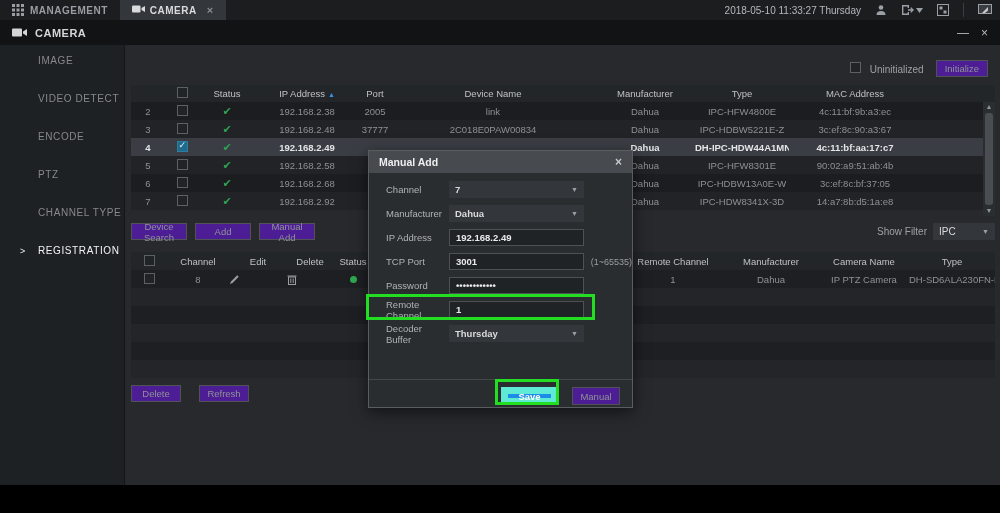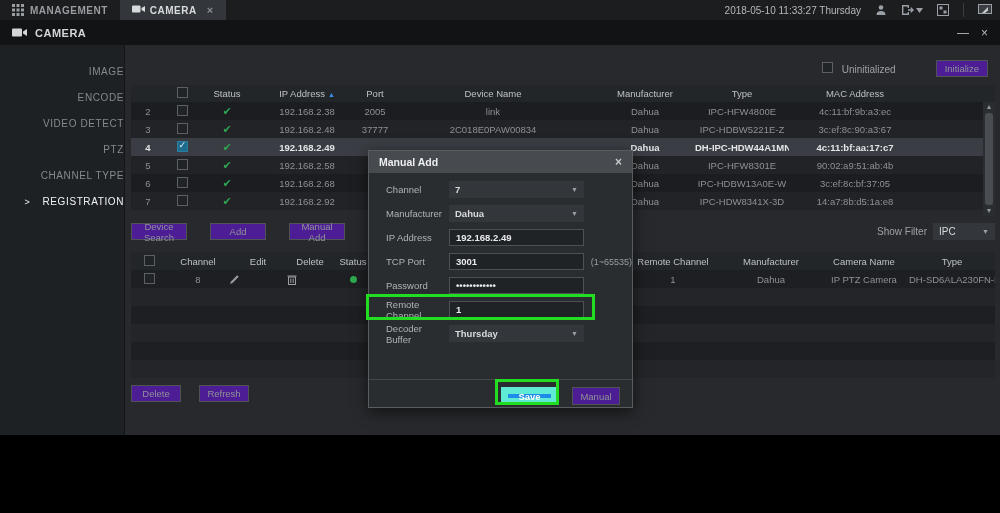--- a/index.html
+++ b/index.html
@@ -1,18 +1,18 @@
 <!DOCTYPE html>
 <html><head>
 <meta charset="utf-8">
 <style>
   * { margin:0; padding:0; box-sizing:border-box; }
   html,body { background:#000; }
   body { font-family:"Liberation Sans","DejaVu Sans",sans-serif; }
-  #app { position:relative; width:1000px; height:435px; background:#26282b; overflow:hidden; color:#9b9ea1; font-size:10px; }
+  #app { position:relative; width:1000px; height:485px; background:#26282b; overflow:hidden; color:#9b9ea1; font-size:10px; }
 
   
   #topbar { position:absolute; left:0; top:0; width:1000px; height:20px; background:#1b1d1f; display:flex; align-items:stretch; }
   .tb-tab { display:flex; align-items:center; gap:6px; padding:0 12px; color:#9a9da1; font-weight:bold; font-size:10px; letter-spacing:.5px; }
   .tb-tab.active { background:#33373b; color:#d8dadc; }
   .tb-icon { width:12px; height:12px; display:inline-block; }
   .tb-right { margin-left:auto; display:flex; align-items:center; gap:14px; padding-right:10px; }
   .tb-date { color:#b5b8bb; font-size:10px; }
   .tb-divider { width:1px; height:14px; background:#3a3d41; }
   .tab-close { color:#8a8d90; font-size:11px; margin-left:4px; }
@@ -21,27 +21,27 @@
   #winbar { position:absolute; left:0; top:20px; width:1000px; height:25px; background:#111315; display:flex; align-items:center; padding:0 12px; }
   #winbar .title { color:#d3d5d7; font-size:11px; font-weight:bold; letter-spacing:.5px; margin-left:8px; }
   .win-ctrls { margin-left:auto; display:flex; gap:12px; color:#b8bbbe; font-size:12px; }
   .win-ctrls span { cursor:default; }
 
   
   #sidebar { position:absolute; left:0; top:45px; width:125px; height:468px; background:#1e2124; border-right:1px solid #131517; }
   .sb-item { position:relative; height:26px; line-height:26px; padding-left:38px; color:#87898c; font-size:10px; letter-spacing:.6px; cursor:pointer; }
   .sb-item.active { color:#f2f3f4; }
   .sb-item .chev { position:absolute; left:20px; top:0; font-size:9px; color:#f2f3f4; }
-  #sidebar .sb-wrap { padding-top:14px; display:flex; flex-direction:column; gap:0;align-items:flex-end; }
+  #sidebar .sb-wrap { padding-top:3px; display:flex; flex-direction:column; gap:12px; }
   #sidebar .sb-item { margin-bottom:0; }
 
   #main { position:absolute; left:126px; top:45px; width:874px; height:468px; background:#27292c; }
 
   
-  #init-area { position:absolute; right:12px; top:15px; display:flex; align-items:center; gap:40px; }
+  #init-area { position:absolute; right:12px; top:15px; display:flex; align-items:center; gap:12px; }
   .chk { width:11px; height:11px; border:1px solid #5c6063; background:#212427; display:inline-block; }
   .chk.checked { background:#1f6b8d; border-color:#2b7ea0; position:relative; }
   .chk.checked::after { content:"✓"; position:absolute; left:1px; top:-2px; color:#e8f2f6; font-size:9px; }
   #init-area label { color:#9ea1a4; margin-left:6px; }
   .btn { display:inline-flex; align-items:center; justify-content:center; background:#4c1d95; border:1px solid #505356; color:#909396; font-size:9.5px; height:17px; padding:0 8px; cursor:pointer; }
 
   
   #dev-table { position:absolute; left:5px; top:40px; width:864px; }
   .dgrid { display:grid; grid-template-columns:34px 34px 56px 104px 32px 204px 100px 94px 132px 1fr; align-items:center; }
   .thead { background:#232629; height:17px; color:#bfc1c4; }
@@ -51,21 +51,21 @@
   .drow.alt { background:#212326; }
   .drow.selected { background:#3a3e44; color:#e3e5e7; font-weight:bold; }
   .check-green { color:#2fa352; font-size:11px; font-weight:bold; }
   .sort-asc { color:#3a8fe8; font-size:7px; margin-left:3px; }
   #dev-scroll { position:absolute; left:852px; top:17px; width:12px; height:114px; background:#2b2e31; display:flex; flex-direction:column; justify-content:space-between; align-items:center; }
   #dev-scroll .arr { color:#8f9296; font-size:7px; line-height:10px; }
   #dev-scroll .thumb { width:8px; flex:1; margin:1px 0; background:#4a4e52; border-radius:3px; }
 
   
   #toolbar { position:absolute; left:5px; top:178px; width:864px; display:flex; align-items:center; }
-  #toolbar .btn { width:56px; margin-right:23px; }
+  #toolbar .btn { width:56px; margin-right:8px; }
   #toolbar .btn + .btn { width:56px; }
   #filter { margin-left:auto; display:flex; align-items:center; gap:6px; }
   #filter .lbl { color:#9ea1a4;margin-left:45px; }
   .select { background:#33363a; height:17px; display:flex; align-items:center; justify-content:space-between; padding:0 6px; color:#d9dbdd; min-width:62px; cursor:pointer; }
   .select .caret { color:#9aa0a5; font-size:7px; margin-left:8px; }
 
   
   #add-table { position:absolute; left:5px; top:207px; width:864px; }
   .agrid { display:grid; grid-template-columns:36px 62px 58px 46px 40px 250px 100px 96px 90px 1fr; align-items:center; }
   .ahead { background:#232629; height:18px; color:#bfc1c4; }
@@ -179,22 +179,22 @@
     <span class="title">CAMERA</span>
     <div class="win-ctrls">
       <span>—</span>
       <span>×</span>
     </div>
   </div>
 
   <div id="sidebar">
     <div class="sb-wrap">
         <div class="sb-item"><span>IMAGE</span></div>
+        <div class="sb-item"><span>VIDEO DETECT</span></div>
         <div class="sb-item"><span>ENCODE</span></div>
-        <div class="sb-item"><span>VIDEO DETECT</span></div>
         <div class="sb-item"><span>PTZ</span></div>
         <div class="sb-item"><span>CHANNEL TYPE</span></div>
         <div class="sb-item active"><span class="chev">&gt;</span><span>REGISTRATION</span></div>
       </div>
   </div>
 
   <div id="main">
 
     <div id="init-area">
       <span>

